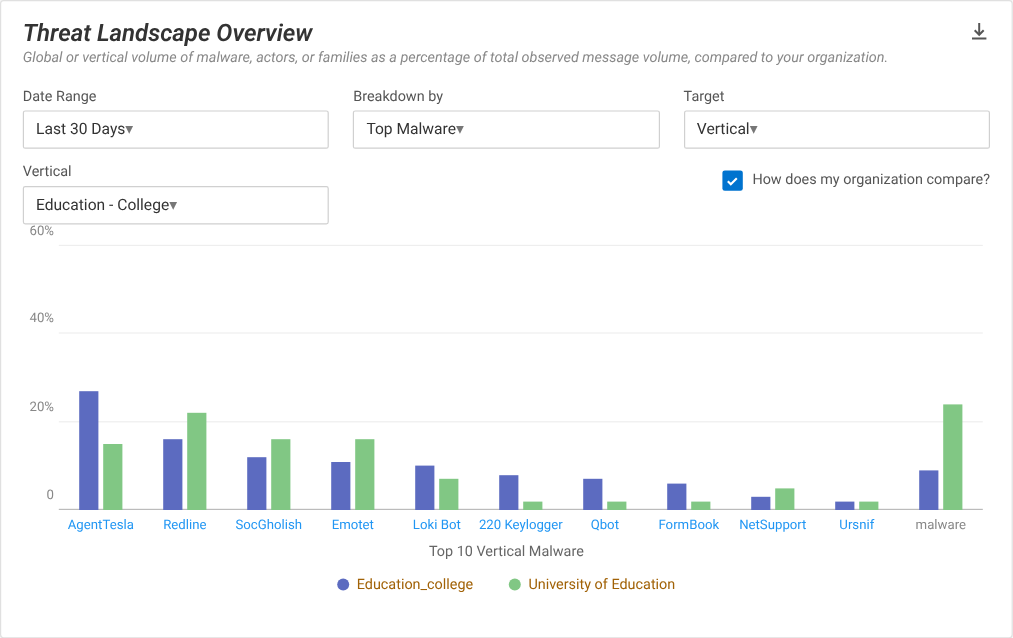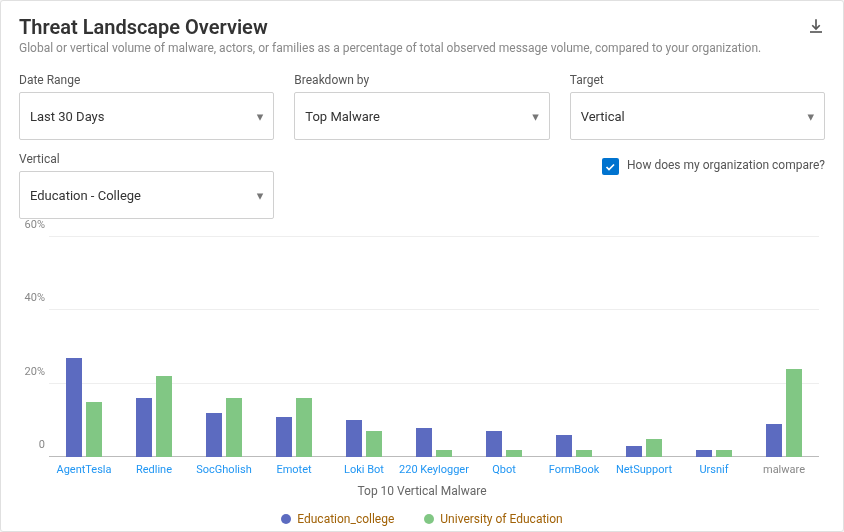--- a/index.html
+++ b/index.html
@@ -10,35 +10,35 @@
   }
   .card {
     width: 844px;
     height: 532px;
     background: #fff;
     border: 1px solid #e0e0e0;
     border-radius: 3px;
     padding: 14px 18px 10px 18px;
     position: relative;
   }
-  .header-row { display: flex; align-items: flex-start; justify-content: space-between; }
+  .header-row { display: flex; align-items: flex-start; justify-content: space-between; font-style: italic; }
   .title { font-size: 20px; font-weight: 600; color: #333; }
   .subtitle { font-size: 12px; color: #888; margin-top: 2px; }
   .download-icon { cursor: pointer; color: #555; padding-top:2px;}
   .controls { display: flex; gap: 20px; margin-top: 18px; }
   .control { flex: 1; display: flex; flex-direction: column; }
   .control-label { font-size: 12px; color: #555; margin-bottom: 5px; }
   .select {
     border: 1px solid #d0d0d0;
     border-radius: 2px;
-    height: 48px;
+    height: 32px;
     padding: 0 10px;
     display: flex;
     align-items: center;
-    justify-content: space-between;
+    justify-content: flex-start;
     font-size: 13px;
     color: #333;
     cursor: pointer;
     background:#fff;
   }
   .chev { color:#777; }
   .controls2 { display:flex; gap:20px; margin-top:12px; align-items:flex-start;}
   .controls2 .control { flex: 0 0 calc((100% - 40px)/3); }
   .compare { flex:1; display:flex; align-items:flex-start; justify-content:flex-end; gap:8px; padding-top:6px;}
   .checkbox {

